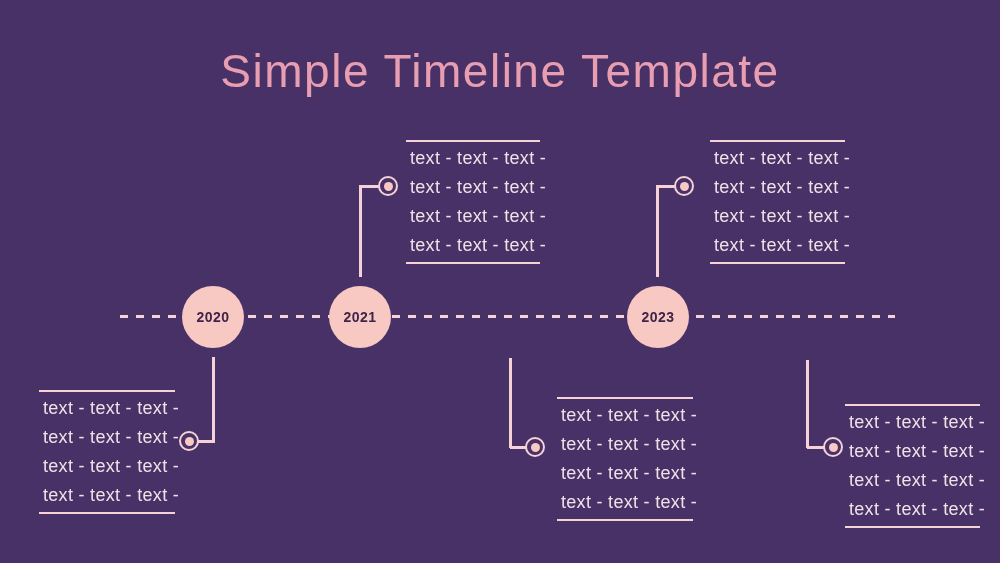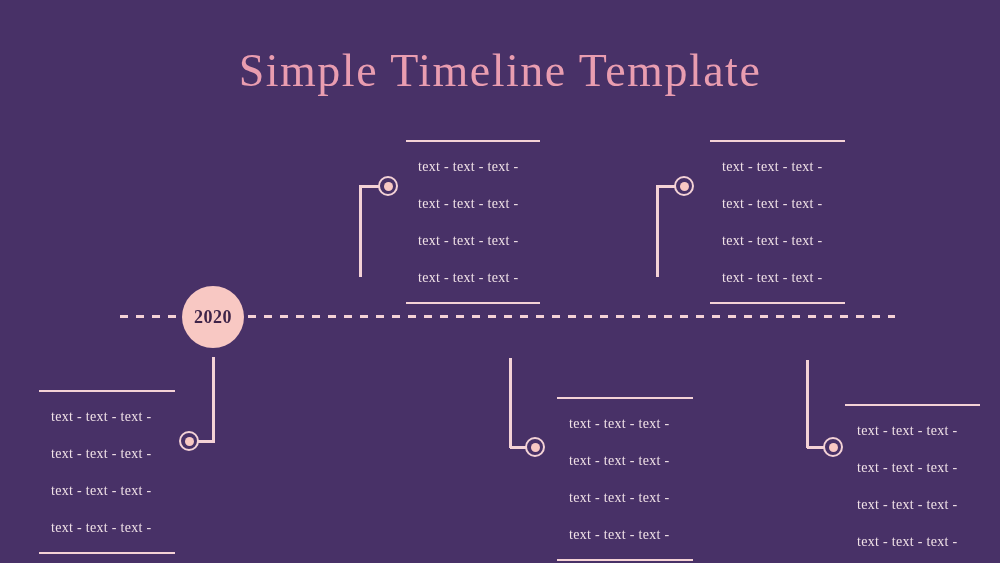--- a/index.html
+++ b/index.html
@@ -2,21 +2,21 @@
 <html style="--background: #483167; --title-color: #e99db0; --circle-fill: #f8c8c3; --year-color: #3f2449; --line-color: #f4d2d6; --text-color: #f0e1e7;"><head>
 <meta charset="utf-8">
 <style>
   html, body { margin: 0; padding: 0; background: #2e2042; }
   .slide {
     position: relative;
     width: 1000px;
     height: 563px;
     margin: 0 auto;
     background: var(--background, #483167);
-    font-family: Liberation Serif, serif;
+    font-family: Liberation Sans, sans-serif;
     overflow: hidden;
   }
   .title {
     position: absolute;
     top: 44px; left: 0; width: 100%;
     margin: 0;
     text-align: center;
     font-size: 46px;
     font-weight: 300;
     letter-spacing: 1.5px;
@@ -33,21 +33,21 @@
   .circle {
     position: absolute;
     top: 286px;
     width: 62px; height: 62px;
     border-radius: 50%;
     background: var(--circle-fill, #f8c8c3);
     display: flex; align-items: center; justify-content: center;
     z-index: 2;
   }
   .year {
-    font-size: 18px;
+    font-size: 14px;
     font-weight: bold;
     letter-spacing: 0.5px;
     color: var(--year-color, #3f2449);
   }
   .vline { position: absolute; width: 3px; background: var(--line-color, #f4d2d6); }
   .hline { position: absolute; height: 3px; background: var(--line-color, #f4d2d6); }
   .ring {
     position: absolute;
     width: 20px; height: 20px;
     box-sizing: border-box;
@@ -56,24 +56,24 @@
     display: flex; align-items: center; justify-content: center;
   }
   .dot {
     width: 9px; height: 9px;
     border-radius: 50%;
     background: var(--circle-fill, #f8c8c3);
   }
   .tblock { position: absolute; }
   .rule { height: 2px; background: var(--line-color, #f4d2d6); }
   .tline {
-    margin: 12px;
+    margin: 4px;
     height: 25px; line-height: 25px;
     text-align: left;
-    font-size: 14px;
+    font-size: 18px;
     letter-spacing: 0.3px;
     white-space: nowrap;
     color: var(--text-color, #f0e1e7);
   }
 </style>
 </head>
 <body>
 
 <div class="slide">
 
@@ -96,20 +96,23 @@
     <p class="tline">text - text - text -</p>
     <p class="tline">text - text - text -</p>
     <div class="rule"></div>
   </div>
 
   <div class="vline" style="left:359px;top:185px;height:92px"></div>
   <div class="hline" style="left:360px;top:185px;width:19px"></div>
   <div class="ring" style="left:378px;top:176px">
     <div class="dot"></div>
   </div>
+  <div class="circle" style="left:329px">
+    <span class="year">2021</span>
+  </div>
   <div class="tblock" style="left:406px;top:140px;width:134px">
     <div class="rule"></div>
     <p class="tline">text - text - text -</p>
     <p class="tline">text - text - text -</p>
     <p class="tline">text - text - text -</p>
     <p class="tline">text - text - text -</p>
     <div class="rule"></div>
   </div>
 
   <div class="vline" style="left:509px;top:358px;height:90px"></div>
@@ -124,20 +127,23 @@
     <p class="tline">text - text - text -</p>
     <p class="tline">text - text - text -</p>
     <div class="rule"></div>
   </div>
 
   <div class="vline" style="left:656px;top:185px;height:92px"></div>
   <div class="hline" style="left:657px;top:185px;width:18px"></div>
   <div class="ring" style="left:674px;top:176px">
     <div class="dot"></div>
   </div>
+  <div class="circle" style="left:627px">
+    <span class="year">2023</span>
+  </div>
   <div class="tblock" style="left:710px;top:140px;width:135px">
     <div class="rule"></div>
     <p class="tline">text - text - text -</p>
     <p class="tline">text - text - text -</p>
     <p class="tline">text - text - text -</p>
     <p class="tline">text - text - text -</p>
     <div class="rule"></div>
   </div>
 
   <div class="vline" style="left:806px;top:360px;height:88px"></div>

